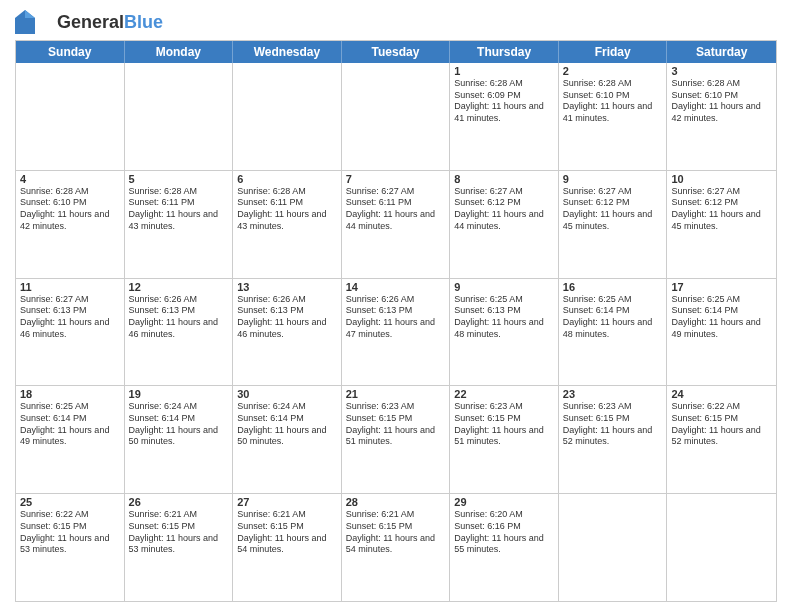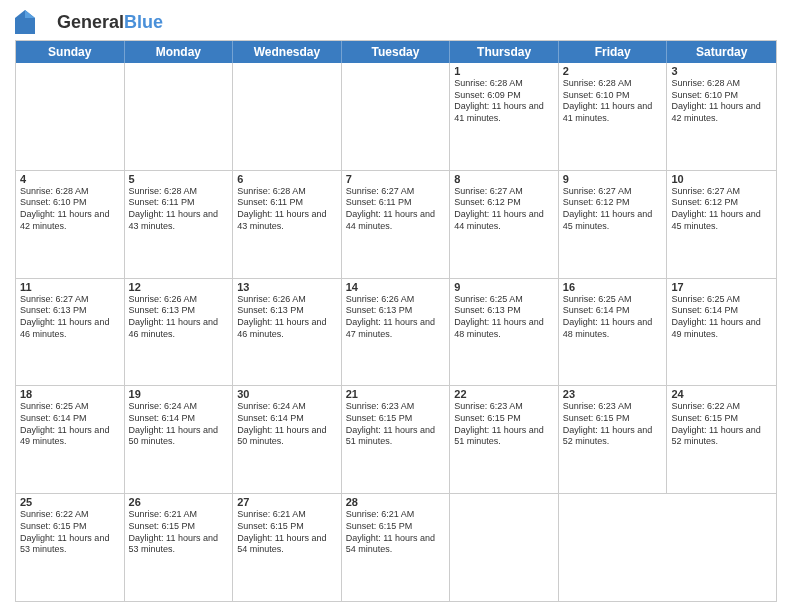--- a/index.html
+++ b/index.html
@@ -300,18 +300,24 @@
             <div class="day-info" style="white-space: pre-line;">Sunrise: 6:21 AM
 Sunset: 6:15 PM
 Daylight: 11 hours and 54 minutes.</div>
           </div>
           <div class="cal-cell">
             <span class="day-num">28</span>
             <div class="day-info" style="white-space: pre-line;">Sunrise: 6:21 AM
 Sunset: 6:15 PM
 Daylight: 11 hours and 54 minutes.</div>
           </div>
+          <div class="cal-cell">
+            <span class="day-num">29</span>
+            <div class="day-info" style="white-space: pre-line;">Sunrise: 6:20 AM
+Sunset: 6:16 PM
+Daylight: 11 hours and 55 minutes.</div>
+          </div>
           <div class="cal-cell empty"></div>
           <div class="cal-cell empty"></div>
         </div>
       </div>
   </div>
 </div>
 
 </body></html>

